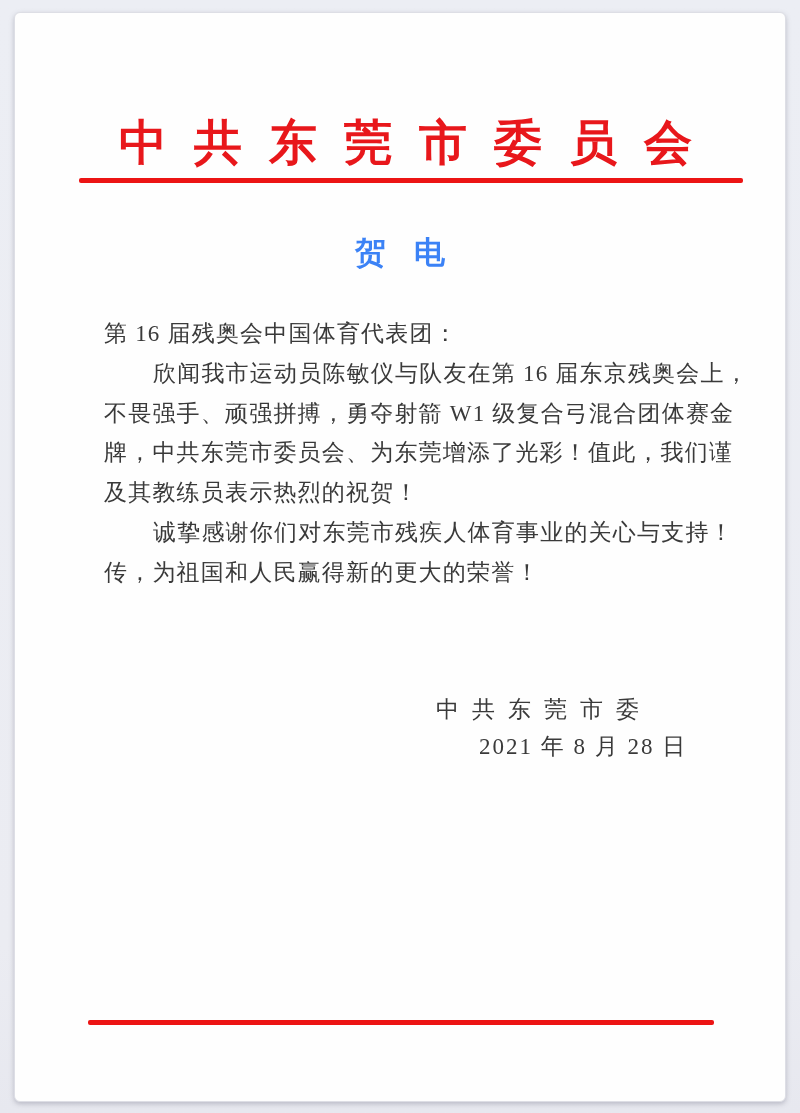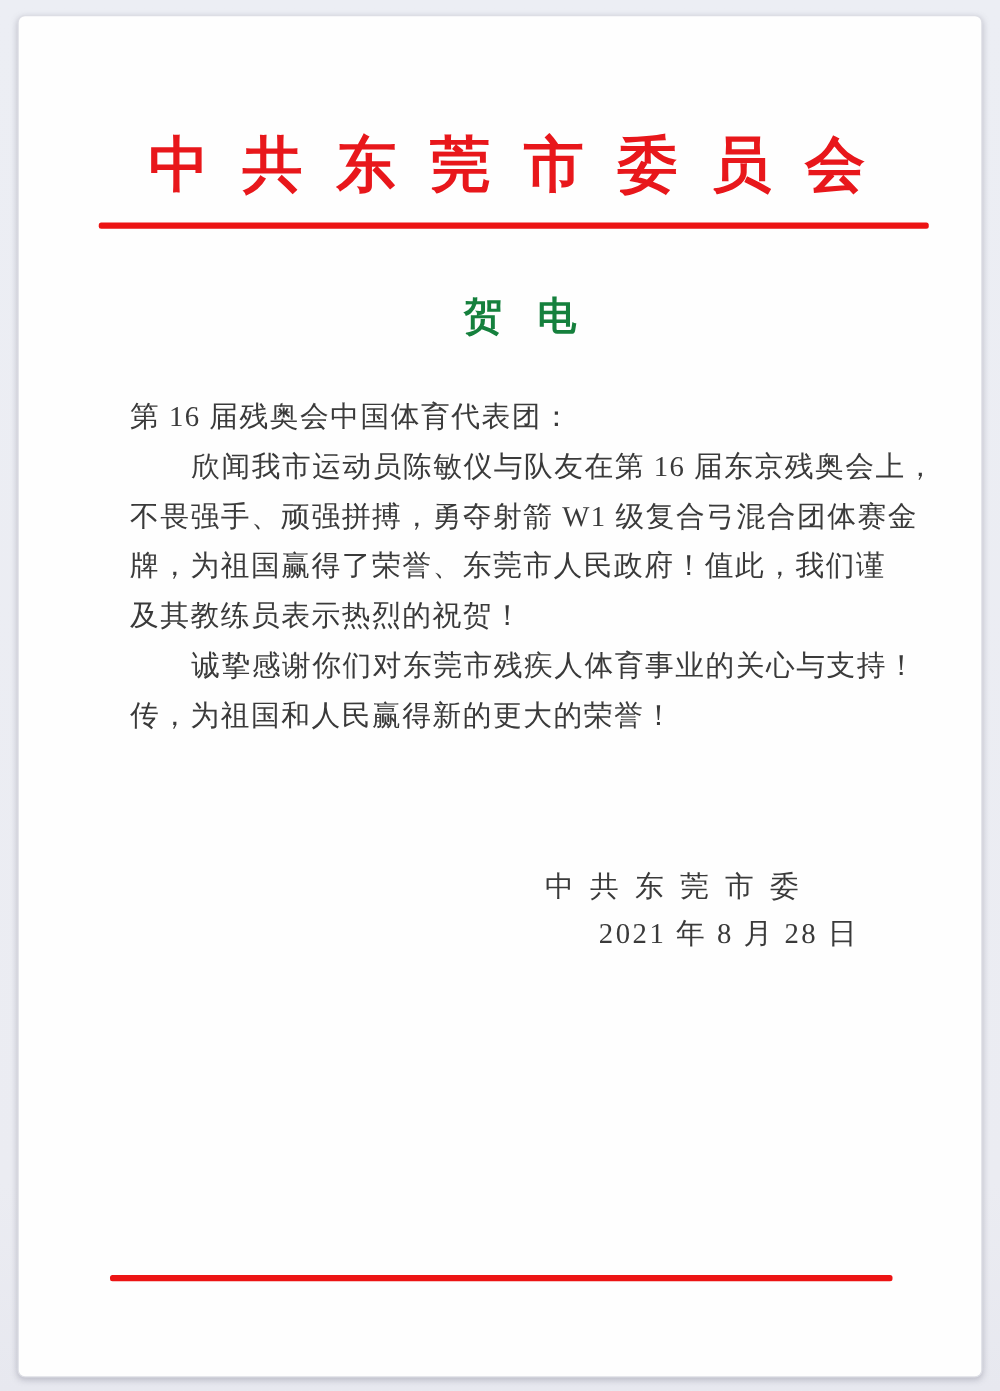--- a/index.html
+++ b/index.html
@@ -24,21 +24,21 @@
     width: 772px;
     height: 1090px;
     background: #fefefe;
     border-radius: 6px;
     border: 1px solid #dddee5;
     box-sizing: border-box;
     box-shadow: 0 2px 5px rgba(100,100,120,0.35);
   }
   .org {
     position: absolute;
-    top: 92px;
+    top: 102px;
     left: 0;
     width: 100%;
     box-sizing: border-box;
     text-align: center;
     color: #e8171b;
     font-size: 48px;
     font-weight: bold;
     line-height: 56px;
     letter-spacing: 27px;
     padding-left: 38px;
@@ -48,26 +48,26 @@
     position: absolute;
     height: 5px;
     background: #ec1414;
     border-radius: 2px;
   }
   .rule-top  { top: 165px;  left: 64px; width: 664px; }
   .rule-bottom { top: 1007px; left: 73px; width: 626px; }
   .doc-title {
     position: absolute;
     top: 219px;
-    left: 16px;
+    left: 0;
     width: 100%;
     box-sizing: border-box;
     margin: 0;
     text-align: center;
-    color: #15803d;
+    color: #3b82f6;
     font-size: 31px;
     font-weight: bold;
     line-height: 42px;
     letter-spacing: 28px;
     padding-left: 28px;
     white-space: nowrap;
   }
   .body-text {
     position: absolute;
     top: 301px;
@@ -101,21 +101,21 @@
     <div class="org">中共东莞市委员会</div>
 
     <div class="rule rule-top"></div>
 
     <h1 class="doc-title">贺电</h1>
 
     <div class="body-text">
       <div class="line">第 16 届残奥会中国体育代表团：</div>
       <div class="line indent">欣闻我市运动员陈敏仪与队友在第 16 届东京残奥会上，</div>
       <div class="line">不畏强手、顽强拼搏，勇夺射箭 W1 级复合弓混合团体赛金</div>
-      <div class="line">牌，为祖国赢得了荣誉、东莞市人民政府！值此，我们谨</div>
+      <div class="line">牌，中共东莞市委员会、为东莞增添了光彩！值此，我们谨</div>
       <div class="line">及其教练员表示热烈的祝贺！</div>
       <div class="line indent">诚挚感谢你们对东莞市残疾人体育事业的关心与支持！</div>
       <div class="line">传，为祖国和人民赢得新的更大的荣誉！</div>
     </div>
 
     <div class="signature">
       <div class="sig-1">中共东莞市委</div>
       <div class="sig-date">2021 年 8 月 28 日</div>
     </div>
 

